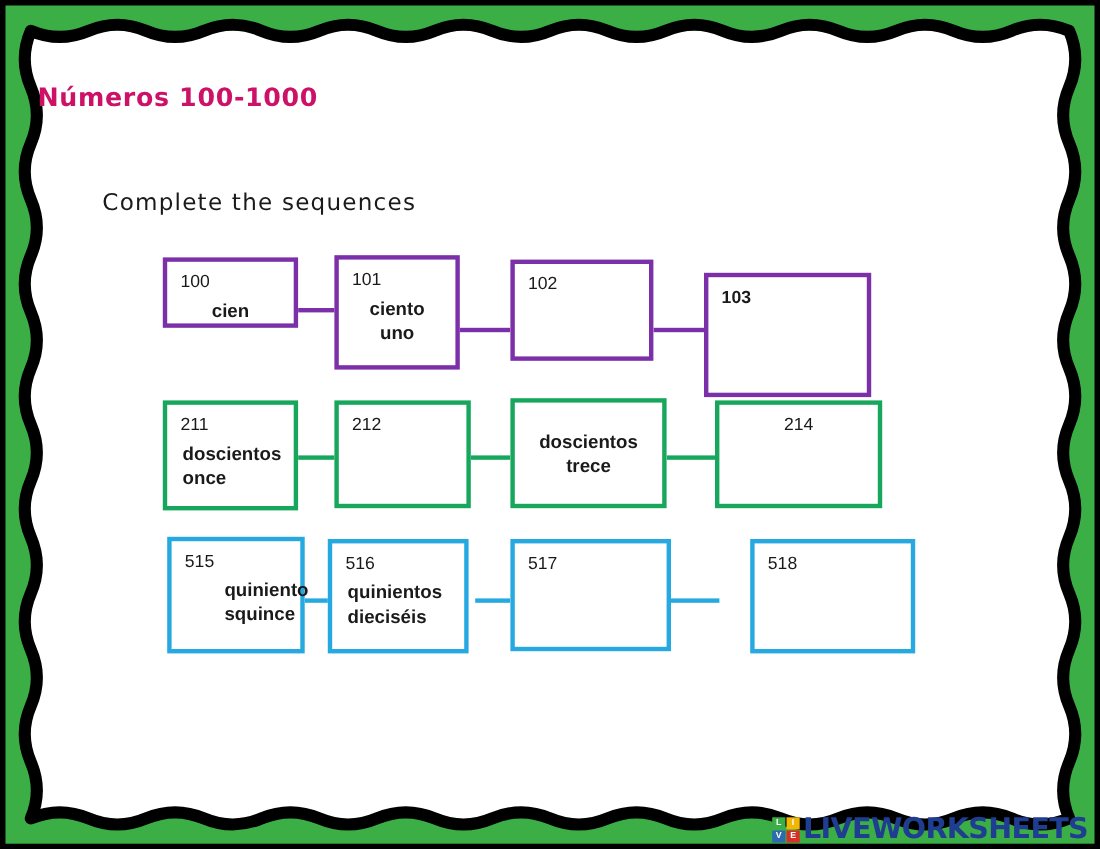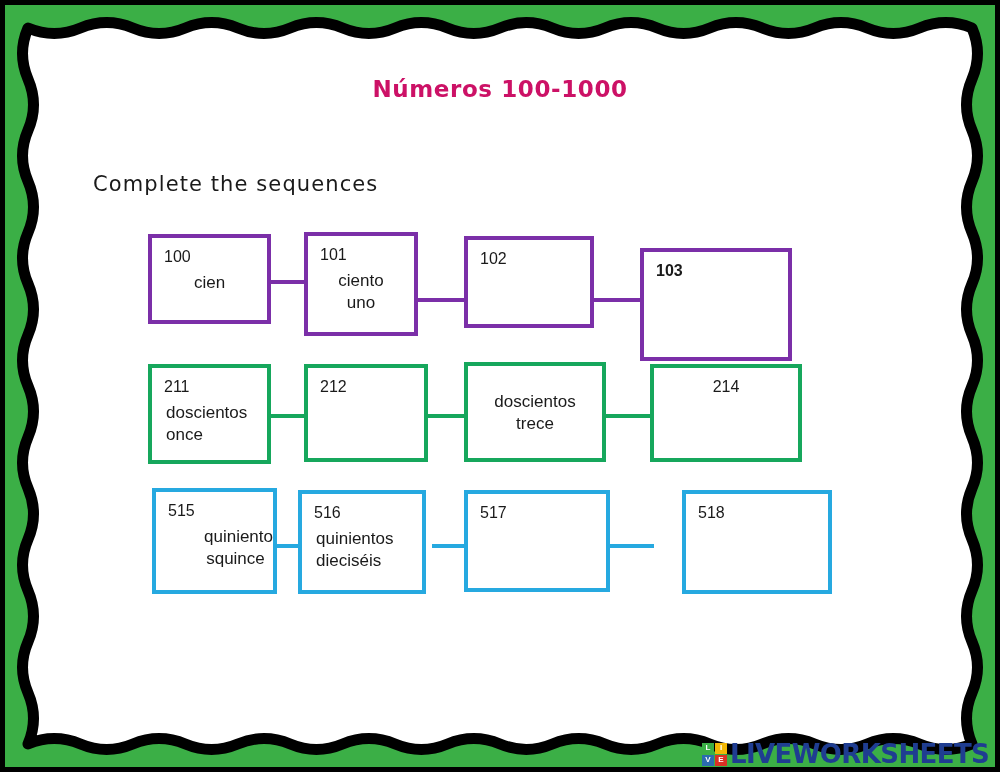--- a/index.html
+++ b/index.html
@@ -32,21 +32,21 @@
     top: 34px;
     width: 932px;
     height: 704px;
   }
   
   #title {
     position: absolute;
     left: 0;
     top: 42px;
     width: 932px;
-    text-align: center;
+    text-align: left;
     font-family: "DejaVu Sans", sans-serif;
     font-weight: bold;
     font-size: 23px;
     letter-spacing: 0.6px;
     color: #CC1166;
   }
   
   #instruction {
     position: absolute;
     left: 59px;
@@ -86,20 +86,21 @@
 
   .box-word {
     position: absolute;
     left: 0;
     right: 0;
     font-family: "Liberation Sans", sans-serif;
     font-size: 17px;
     color: #1a1a1a;
     line-height: 1.28;
     white-space: pre-line;
+    font-weight: bold;
   }
   .box-word.align-center { text-align: center; padding: 0 6px; }
   .box-word.align-left { text-align: left; padding-left: 14px; }
 
   .connector {
     position: absolute;
     height: 4px;
   }
 
   
@@ -151,21 +152,21 @@
   <div id="paper">
 
     <div id="title">Números 100-1000</div>
 
     <div id="instruction">Complete the sequences</div>
 
     <div class="seq-row" id="row-0">
         <div class="connector" style="left: 237px; top: 52px; width: 34px; background: rgb(123, 47, 168);"></div>
         <div class="connector" style="left: 384px; top: 70px; width: 46px; background: rgb(123, 47, 168);"></div>
         <div class="connector" style="left: 560px; top: 70px; width: 46px; background: rgb(123, 47, 168);"></div>
-        <div class="seq-box" style="left: 114px; top: 6px; width: 123px; height: 90px; border-color: rgb(123, 47, 168);">
+        <div class="seq-box" style="left: 114px; top: 6px; width: 123px; height: 64px; border-color: rgb(123, 47, 168);">
           <div class="box-num left">100</div>
           <div class="box-word align-center" style="top: 34px;">cien</div>
         </div>
         <div class="seq-box" style="left: 270px; top: 4px; width: 114px; height: 104px; border-color: rgb(123, 47, 168);">
           <div class="box-num left">101</div>
           <div class="box-word align-center" style="top: 34px;">ciento
 uno</div>
         </div>
         <div class="seq-box" style="left: 430px; top: 8px; width: 130px; height: 92px; border-color: rgb(123, 47, 168);">
           <div class="box-num left">102</div>

